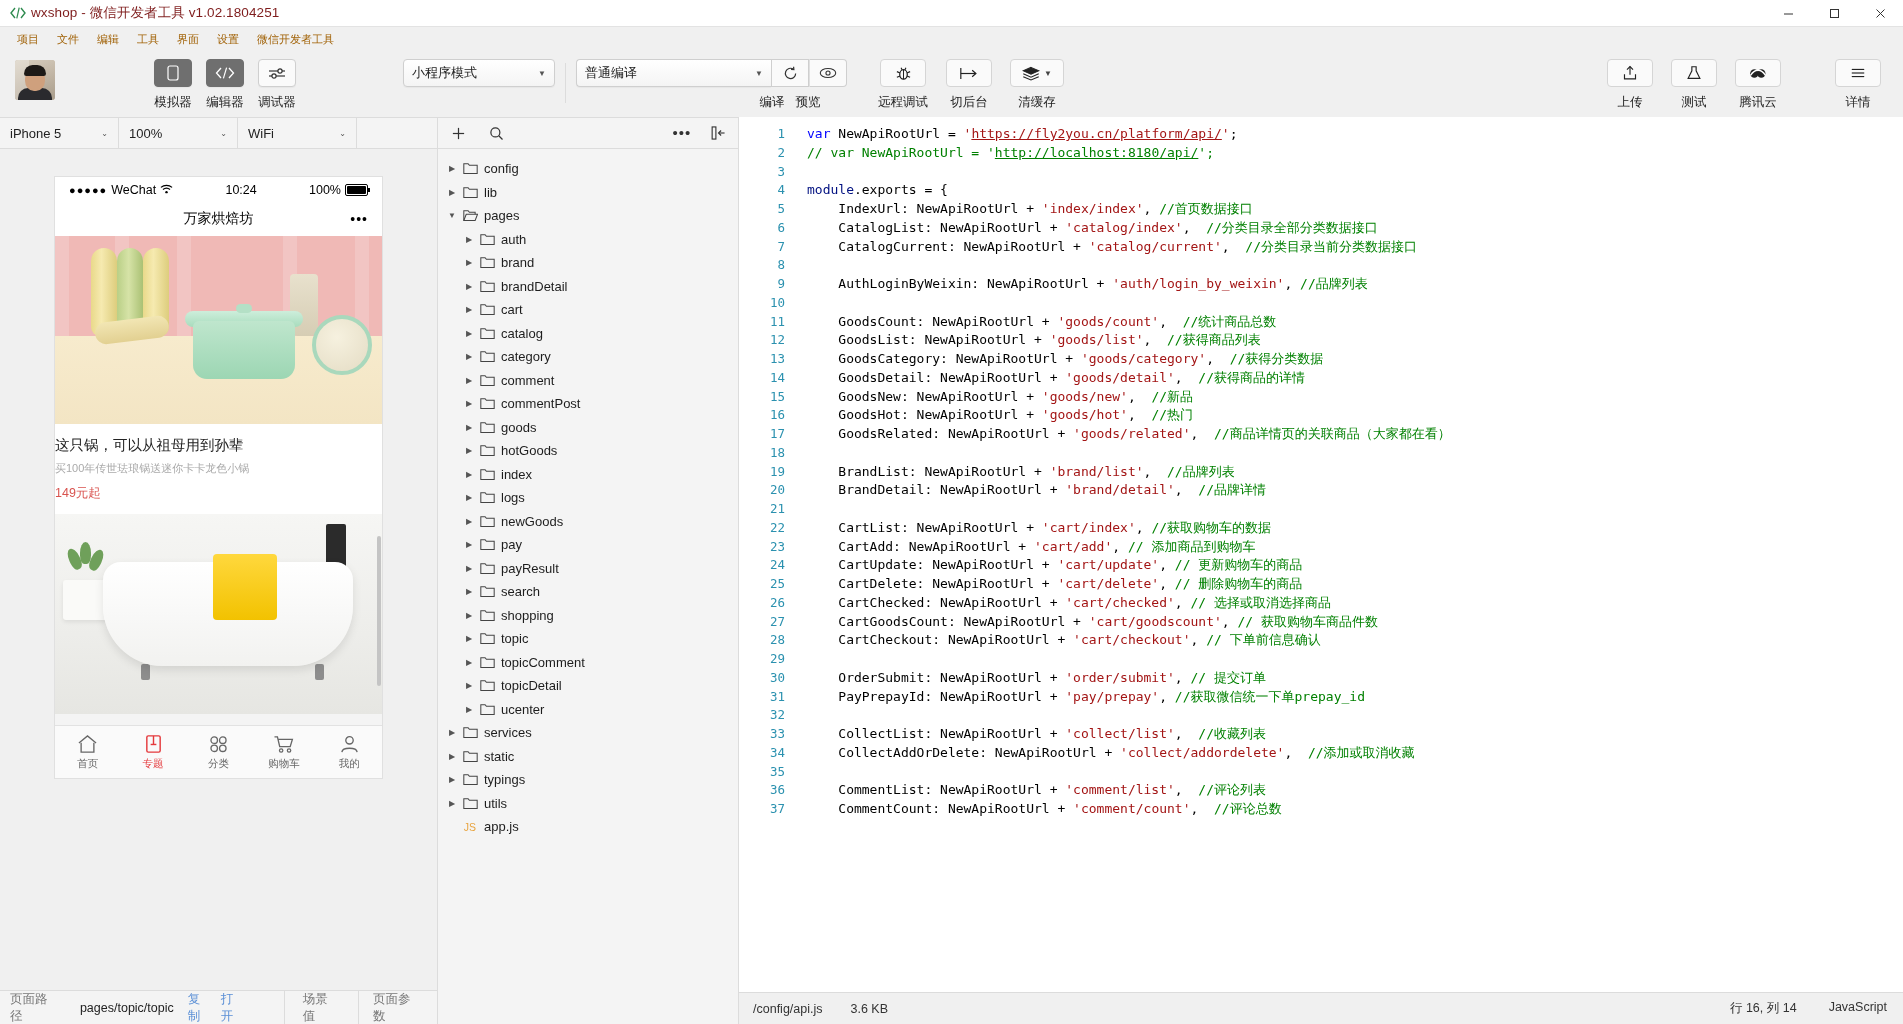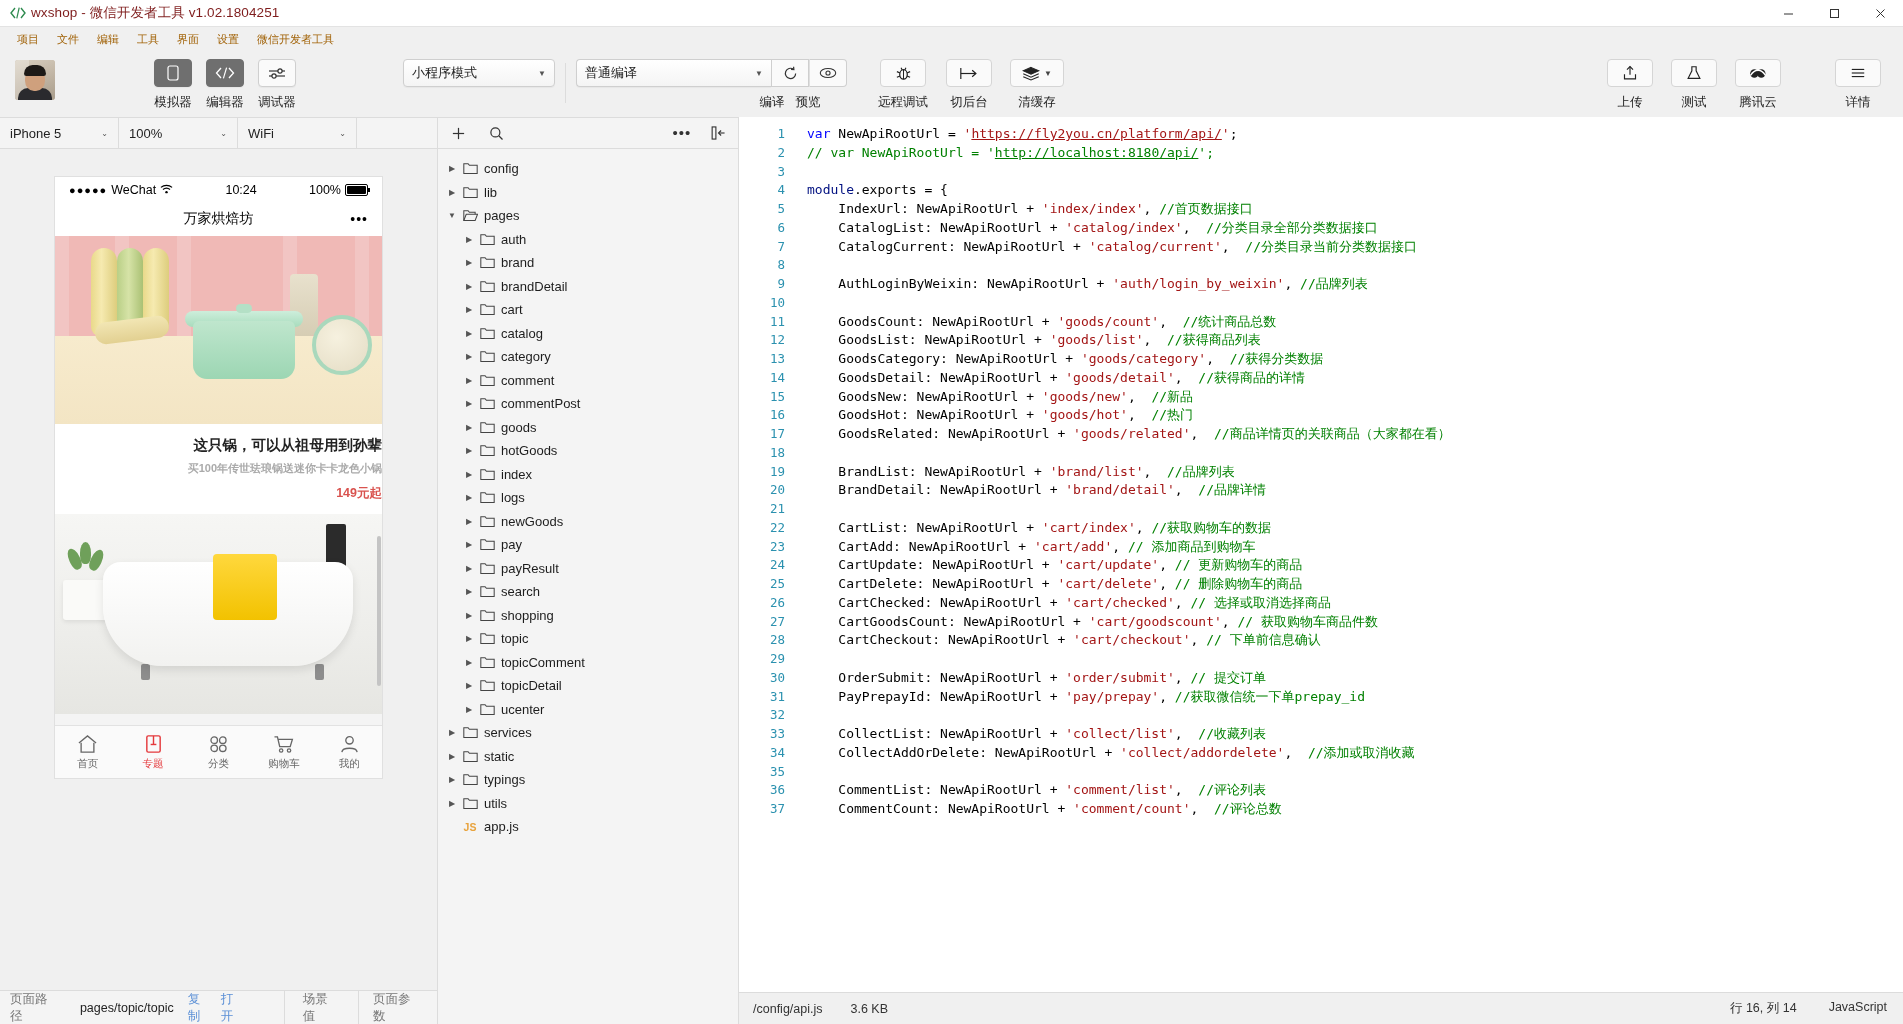--- a/index.html
+++ b/index.html
@@ -117,21 +117,21 @@
   .pot{position:absolute;left:138px;bottom:24%;width:102px;height:58px;border-radius:6px 6px 14px 14px;
        background:linear-gradient(180deg,#bfe6cd,#9cd6b3);}
   .potlid{position:absolute;left:130px;bottom:calc(24% + 52px);width:118px;height:16px;border-radius:8px;
           background:linear-gradient(180deg,#cdeedb,#a8dcbd);}
   .potknob{position:absolute;left:181px;bottom:calc(24% + 66px);width:16px;height:9px;border-radius:5px;background:#b4e0c6;}
   .plate{position:absolute;right:10px;bottom:26%;width:52px;height:52px;border-radius:50%;
          background:radial-gradient(circle at 40% 35%,#f6f1df,#e4dcc4);border:4px solid #a9d8bc;}
   .jar{position:absolute;right:64px;bottom:47%;width:28px;height:62px;border-radius:4px 4px 8px 8px;
        background:linear-gradient(180deg,#e8e1cd,#d6cdb4);}
 
-  .cap{background:#fff;padding:12px 0 12px;text-align:right;font-weight:bold;}
+  .cap{background:#fff;padding:12px 0 12px;text-align:left;}
   .cap .t1{font-size:14.5px;color:#222;}
   .cap .t2{font-size:11px;color:#aaa;margin-top:6px;}
   .cap .t3{font-size:12.5px;color:#d9534f;margin-top:9px;}
 
   .card2{height:200px;position:relative;overflow:hidden;background:#f3f3f1;}
   .bath{position:absolute;inset:0;background:linear-gradient(180deg,#f6f6f4 0%,#ededea 60%,#e6e6e2 100%);}
   .tub{position:absolute;left:48px;top:48px;width:250px;height:104px;border-radius:18px 18px 60px 60px;
        background:linear-gradient(180deg,#ffffff,#f2f2f0);box-shadow:0 4px 10px rgba(0,0,0,.10);}
   .towel{position:absolute;left:158px;top:40px;width:64px;height:66px;border-radius:4px;
          background:linear-gradient(180deg,#ffd83d,#f2c200);}
@@ -164,21 +164,21 @@
              border-right:1px solid #dcdcdc;position:relative;}
   .treetop{height:30px;display:flex;align-items:center;background:#f4f4f4;
            border-top:1px solid #dcdcdc;border-bottom:1px solid #dcdcdc;flex:none;padding:0 10px;gap:18px;}
   .treetop .ti{display:flex;align-items:center;justify-content:center;width:20px;height:20px;color:#333;}
   .treetop .push{margin-left:auto;display:flex;gap:16px;}
   .treelist{flex:1;overflow:hidden;padding-top:8px;position:relative;}
   .trow{height:23.5px;display:flex;align-items:center;font-size:13px;color:#1d1d1d;padding-left:6px;white-space:nowrap;}
   .tarrow{width:16px;text-align:center;font-size:8px;color:#555;flex:none;}
   .tfold{width:20px;display:flex;align-items:center;justify-content:center;flex:none;color:#555;}
   .tname{padding-left:4px;}
-  .jsbadge{width:20px;text-align:center;color:#e8a33d;font-size:10.5px;font-weight:bold;flex:none;}
+  .jsbadge{width:20px;text-align:center;color:#e8a33d;font-size:10.5px;font-weight:normal;flex:none;}
 
   
   .editor{flex:1;display:flex;flex-direction:column;min-width:0;background:#fff;}
   .tabstrip{height:30px;background:#f0f0f0;display:flex;align-items:stretch;flex:none;
             border-bottom:1px solid #dcdcdc;}
   .ftab{display:flex;align-items:center;padding:0 12px 0 14px;background:#fff;font-size:13px;color:#222;
         border-right:1px solid #dcdcdc;gap:22px;}
   .ftab .x{font-size:13px;color:#666;}
   .codearea{flex:1;position:relative;overflow:hidden;background:#fff;display:flex;}
   .gutter{width:46px;flex:none;text-align:right;padding:8px 8px 0 0;

